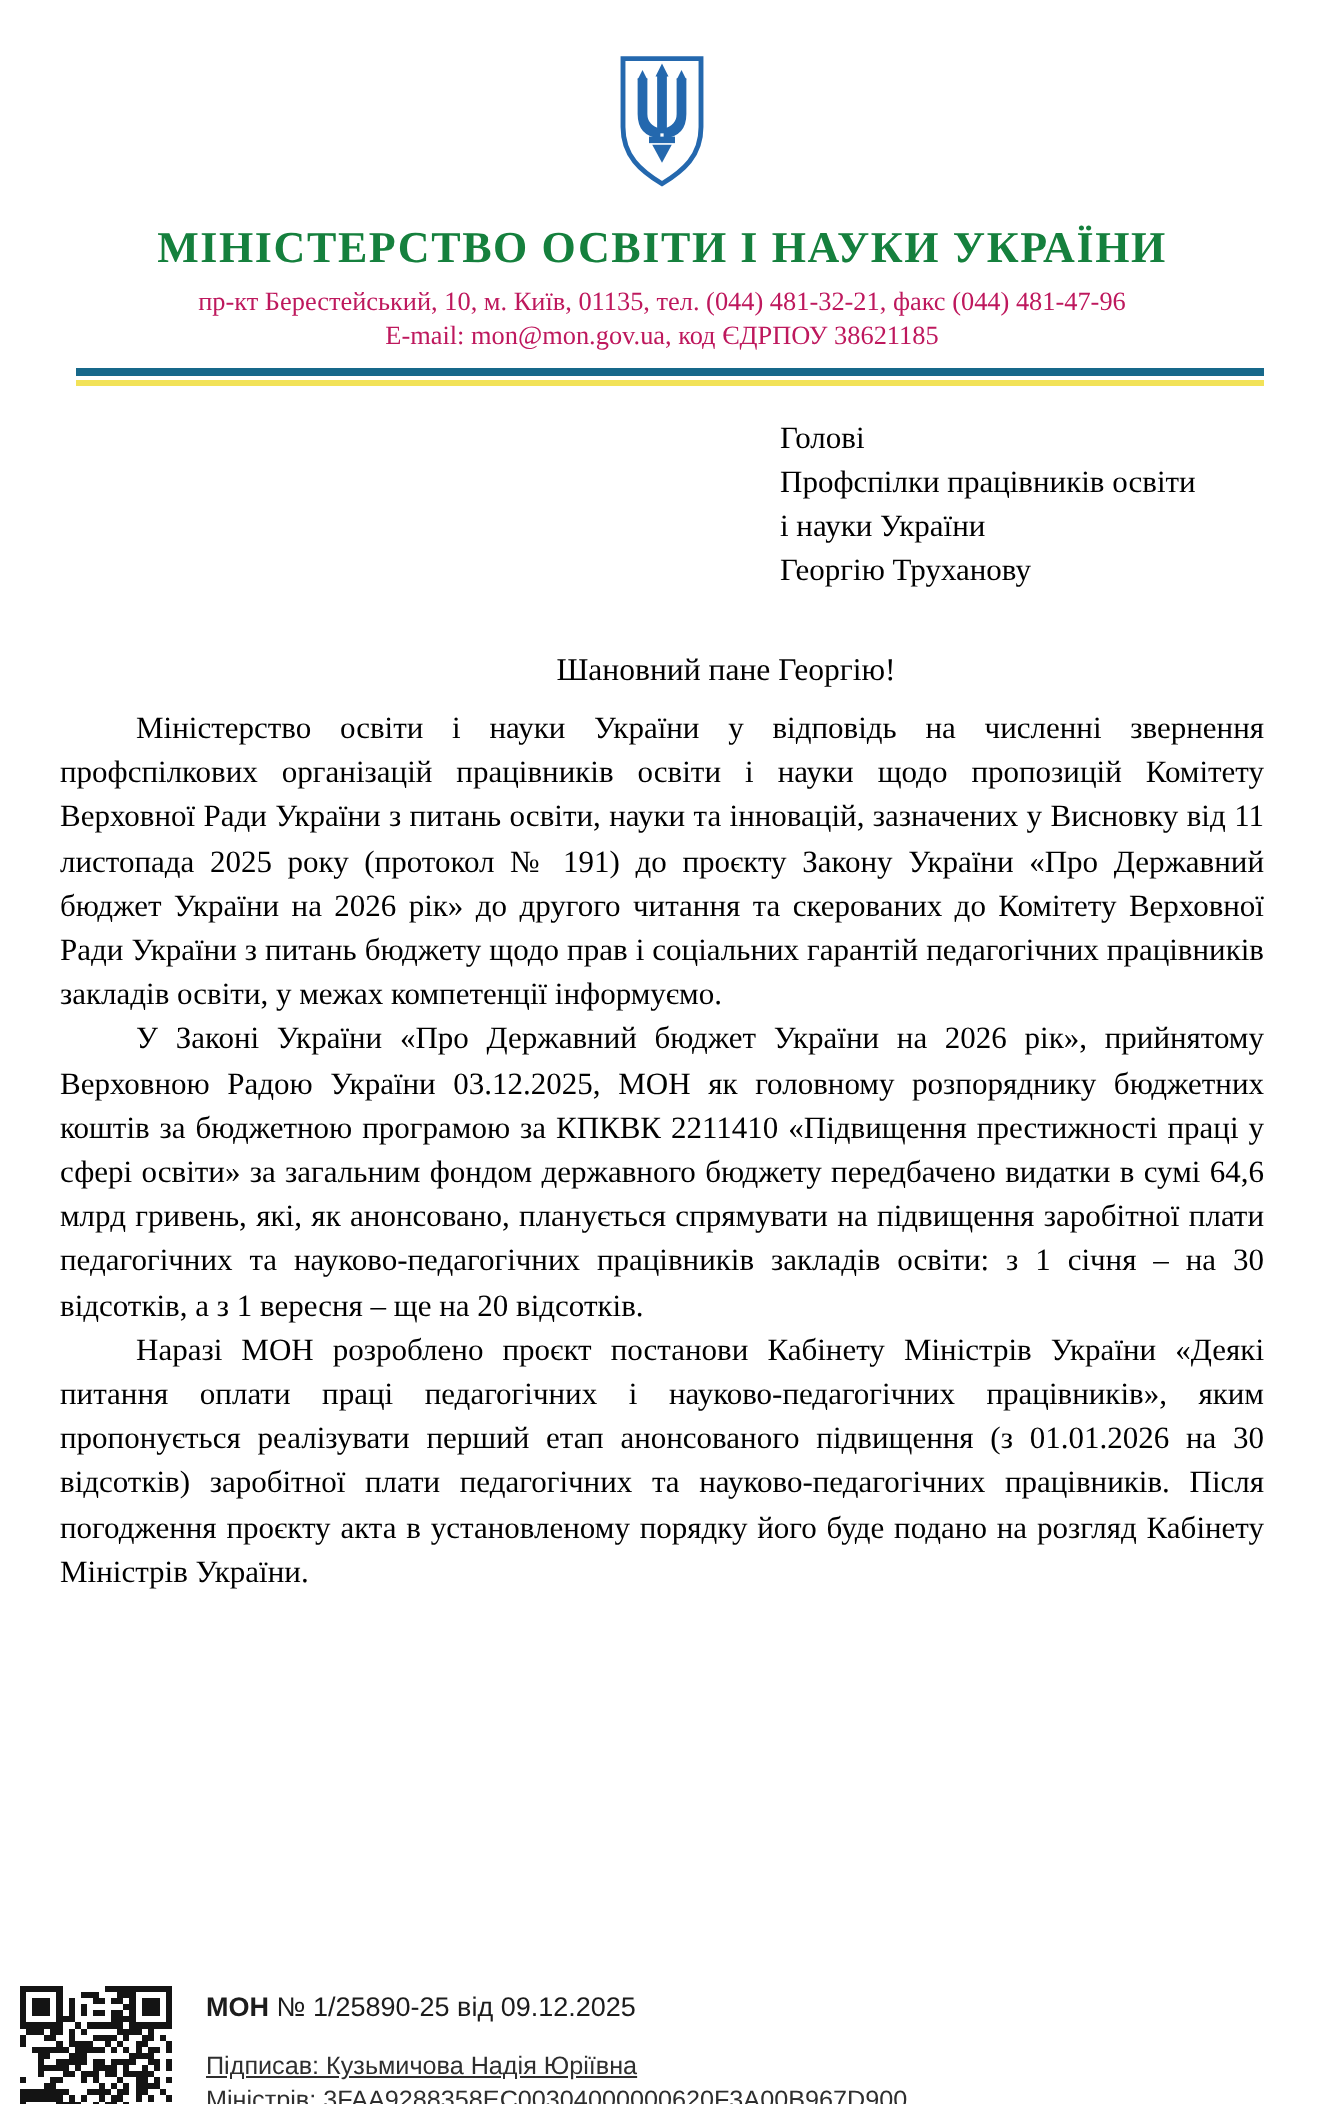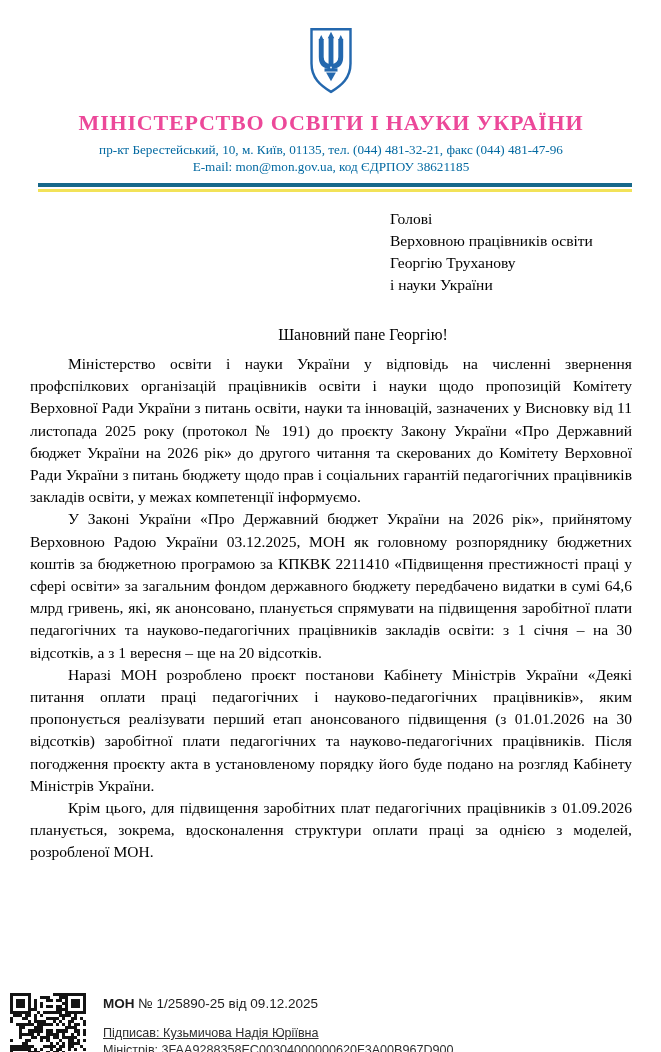--- a/index.html
+++ b/index.html
@@ -10,28 +10,28 @@
     color:#000;
     position:relative;
     overflow:hidden;
   }
   .page { padding:0 29px 0 30px; }
 
   
   .letterhead { text-align:center; padding-top:26px; }
   .emblem-wrap { display:inline-block; line-height:0; }
   .ministry-name {
-    color:#ec4899;
+    color:#15803d;
     font-weight:bold;
     font-size:22px;
     letter-spacing:0.8px;
     margin-top:10px;
     white-space:nowrap;
   }
-  .address-line { font-size:13.2px; line-height:17px; color:#0369a1; }
+  .address-line { font-size:13.2px; line-height:17px; color:#be185d; }
   .address-block { margin-top:5px; }
 
   .flag-separator { margin:8px 0 0 8px; }
   .sep-blue   { height:4px; background:#17688a; }
   .sep-gap    { height:2px; background:transparent; }
   .sep-yellow { height:3px; background:#f2e258; }
 
   
   .recipient {
     margin-top:16px;
@@ -112,33 +112,32 @@
   </div>
 
   <div class="flag-separator">
     <div class="sep-blue"></div>
     <div class="sep-gap"></div>
     <div class="sep-yellow"></div>
   </div>
 
   <div class="recipient">
     <div>Голові</div>
-    <div>Верховною працівників освіти</div>
+    <div>Профспілки працівників освіти</div>
+    <div>і науки України</div>
     <div>Георгію Труханову</div>
-    <div>і науки України</div>
   </div>
 
 
   <div class="greeting">Шановний пане Георгію!</div>
 
   <div class="letter-body">
     <p>Міністерство освіти і науки України у відповідь на численні звернення профспілкових організацій працівників освіти і науки щодо пропозицій Комітету Верховної Ради України з питань освіти, науки та інновацій, зазначених у Висновку від 11 листопада 2025 року (протокол № 191) до проєкту Закону України «Про Державний бюджет України на 2026 рік» до другого читання та скерованих до Комітету Верховної Ради України з питань бюджету щодо прав і соціальних гарантій педагогічних працівників закладів освіти, у межах компетенції інформуємо.</p>
     <p>У Законі України «Про Державний бюджет України на 2026 рік», прийнятому Верховною Радою України 03.12.2025, МОН як головному розпоряднику бюджетних коштів за бюджетною програмою за КПКВК 2211410 «Підвищення престижності праці у сфері освіти» за загальним фондом державного бюджету передбачено видатки в сумі 64,6 млрд гривень, які, як анонсовано, планується спрямувати на підвищення заробітної плати педагогічних та науково-педагогічних працівників закладів освіти: з 1 січня – на 30 відсотків, а з 1 вересня – ще на 20 відсотків.</p>
     <p>Наразі МОН розроблено проєкт постанови Кабінету Міністрів України «Деякі питання оплати праці педагогічних і науково-педагогічних працівників», яким пропонується реалізувати перший етап анонсованого підвищення (з 01.01.2026 на 30 відсотків) заробітної плати педагогічних та науково-педагогічних працівників. Після погодження проєкту акта в установленому порядку його буде подано на розгляд Кабінету Міністрів України.</p>
-    <p>Крім цього, для підвищення заробітних плат педагогічних працівників з 01.09.2026 планується, зокрема, вдосконалення структури оплати праці за однією з моделей, розробленої МОН.</p>
   </div>
 
 </div>
 
 <div class="stamp">
   <div class="qr"><svg viewBox="0 0 25 25" width="76" height="76" shape-rendering="crispEdges" fill="#141414">
         <rect x="0" y="0" width="1" height="1"></rect>
         <rect x="1" y="0" width="1" height="1"></rect>
         <rect x="2" y="0" width="1" height="1"></rect>
         <rect x="3" y="0" width="1" height="1"></rect>

